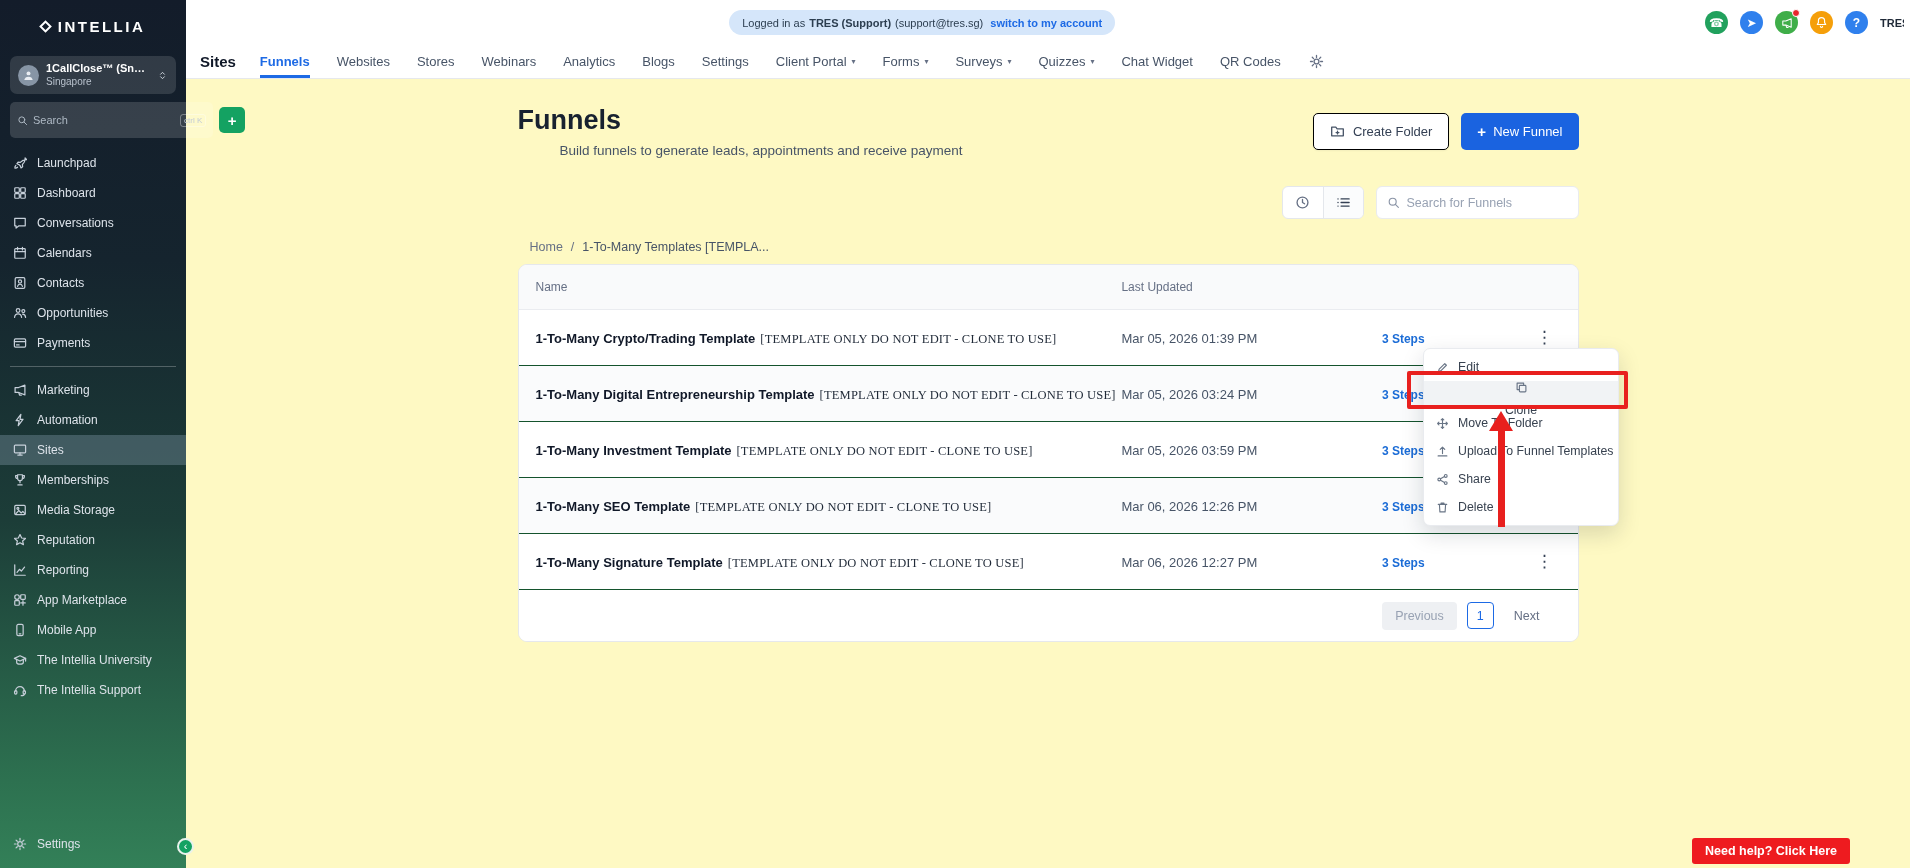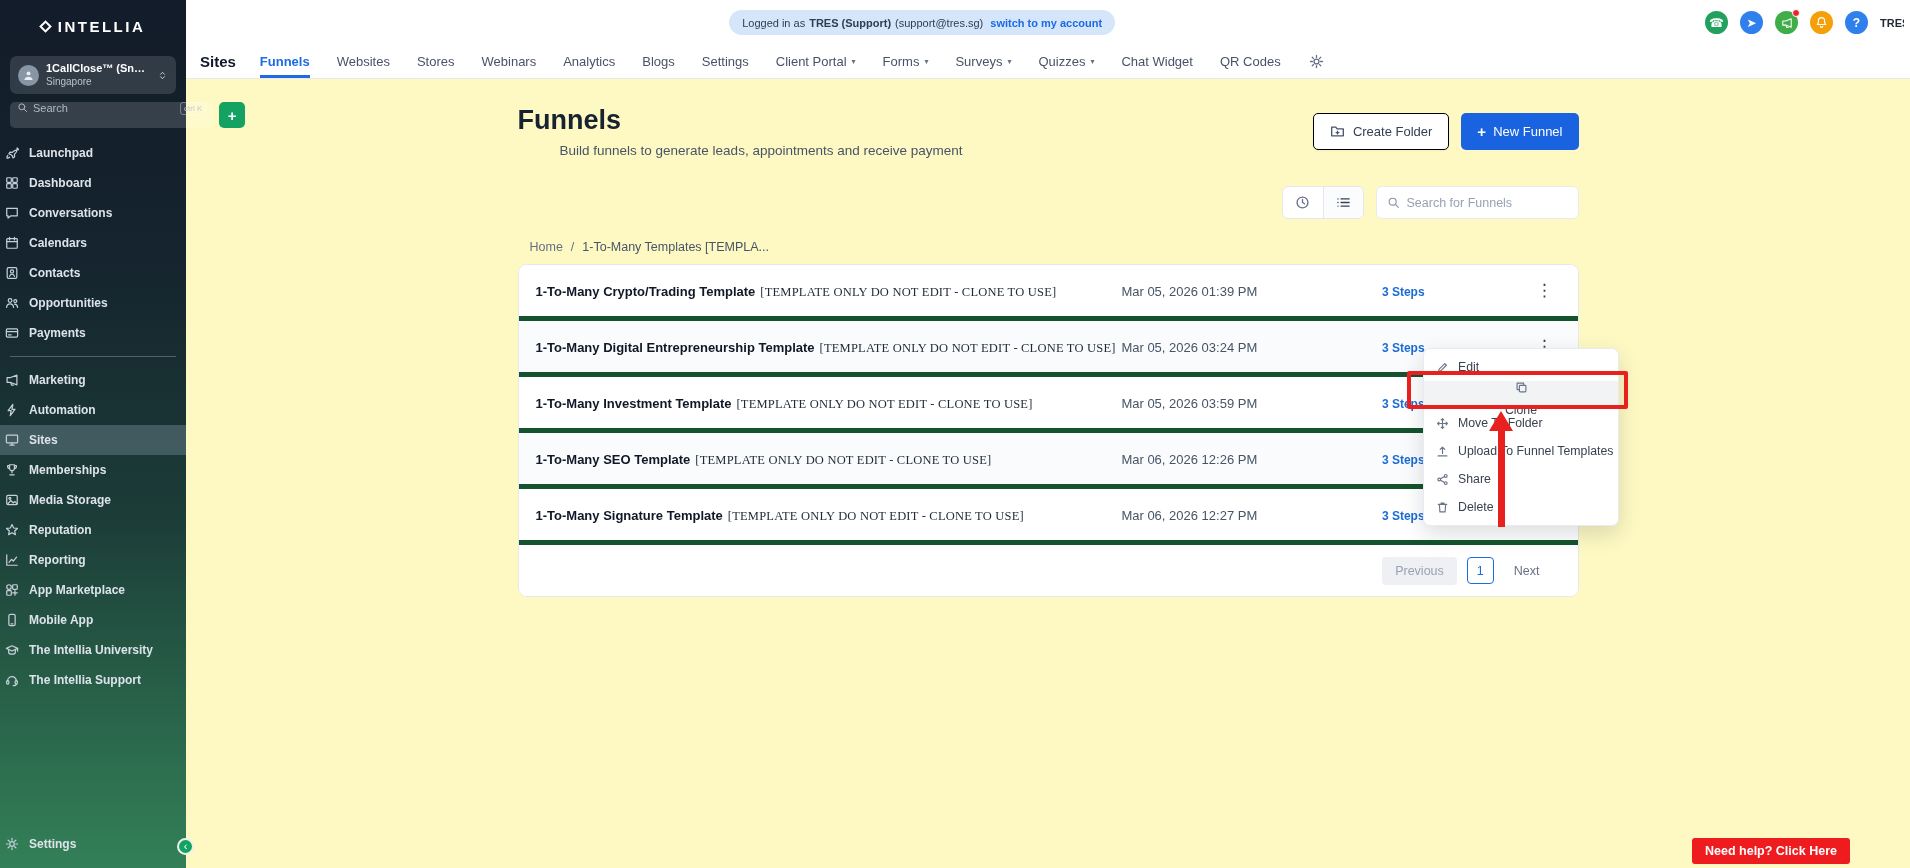--- a/index.html
+++ b/index.html
@@ -18,30 +18,30 @@
     display:flex; align-items:center; padding:0 8px; gap:7px; cursor:pointer; flex:none; }
   .avatar { width:21px; height:21px; border-radius:50%; background:#8795a5; color:#e9edf2; flex:none;
     display:flex; align-items:center; justify-content:center; overflow:hidden; }
   .avatar svg { width:13px; height:13px; }
   .acct-col { display:flex; flex-direction:column; min-width:0; line-height:1.25; }
   .account-name { font-size:11px; font-weight:700; color:#fff; white-space:nowrap; overflow:hidden; text-overflow:ellipsis; }
   .account-loc { font-size:10px; color:#b9c2cd; }
   .chevrons { margin-left:auto; color:#cfd6de; display:flex; }
   .chevrons svg { width:11px; height:11px; }
   .search-row { display:flex; margin:2px 10px 8px; gap:6px; align-items:center; flex:none; }
-  .side-search { flex:1; background:rgba(255,255,255,.15); border-radius:5px; height:26px;
-    display:flex; align-items:flex-start; padding:0 7px; gap:5px; color:#aeb9c4; }
+  .side-search { flex:1; background:rgba(255,255,255,.15); border-radius:5px; height:36px;
+    display:flex; align-items:center; padding:0 7px; gap:5px; color:#aeb9c4; }
   .side-search svg { width:11px; height:11px; }
   .side-search input { flex:1; min-width:0; background:transparent; border:none; outline:none; color:#e6ebf1; font-size:11px; font-family:inherit; }
   .side-search input::placeholder { color:#aeb9c4; }
   .kbd-badge { font-size:8px; border:1px solid rgba(255,255,255,.35); border-radius:3px; padding:1px 3px; color:#c3ccd6; white-space:nowrap; }
   .quick-add { width:26px; height:26px; border-radius:5px; background:#14a262; color:#fff; flex:none;
     display:flex; align-items:center; justify-content:center; font-size:15px; font-weight:700; cursor:pointer; }
   .side-nav { flex:1; overflow:hidden; padding-top:2px; }
-  .side-item { height:30px; display:flex; align-items:center; gap:9px; padding:0 5px; font-size:12px; font-weight:700;
+  .side-item { height:30px; display:flex; align-items:center; gap:9px; padding:0 13px; font-size:12px; font-weight:400;
     color:#dde3ea; cursor:pointer; white-space:nowrap; }
   .side-item .icon { width:15px; display:flex; color:#c6cfd9; flex:none; }
   .side-item .icon svg { width:14px; height:14px; }
   .side-item.active { background:rgba(150,170,190,.32); }
   .side-divider { height:1px; background:rgba(255,255,255,.25); margin:8px 10px; }
   .settings-item { flex:none; margin-bottom:9px; }
   .collapse-toggle { position:absolute; right:-8px; bottom:13px; width:17px; height:17px; border-radius:50%;
     background:#14a262; color:#fff; display:flex; align-items:center; justify-content:center;
     font-size:11px; line-height:1; cursor:pointer; border:2px solid #e9f2ec; z-index:50; }
 
@@ -102,21 +102,21 @@
   .crumb-home { cursor:pointer; }
   .crumb-current { color:#475467; white-space:nowrap; }
 
   .table-card { background:#fff; border:1px solid #e6e8ec; border-radius:9px; overflow:hidden; }
   .t-header { display:flex; height:45px; align-items:center; background:#f9fafb; border-bottom:1px solid #eaecf0;
     font-size:12px; color:#667085; font-weight:500; }
   .col-name { width:604px; padding-left:17px; min-width:0; }
   .col-updated { width:261px; }
   .col-steps { width:130px; }
   .col-actions { width:66px; text-align:center; }
-  .t-row { display:flex; height:56px; align-items:center; border-bottom:5px solid #14532d; background:#fff; }
+  .t-row { display:flex; height:56px; align-items:center; border-bottom:1px solid #14532d; background:#fff; }
   .t-row:nth-child(even) { background:#fafbfc; }
   .row-name { font-size:13px; font-weight:700; color:#101828; }
   .row-tag { font-family:"Liberation Serif", serif; font-size:12.5px; font-weight:400; color:#1f2937; margin-left:5px; letter-spacing:.2px; }
   .row-updated { font-size:13px; color:#475467; }
   .row-steps { font-size:12px; color:#1b6cd6; font-weight:700; cursor:pointer; }
   .kebab { font-size:17px; color:#344054; cursor:pointer; line-height:1; }
   .t-footer { display:flex; justify-content:flex-end; align-items:center; gap:10px; height:51px; padding-right:28px; background:#fff; }
   .pg-prev { background:#eef0f3; color:#98a2b3; border-radius:4px; font-size:12.5px; padding:7px 13px; cursor:pointer; }
   .pg-num { border:1px solid #1d6ae5; color:#1d6ae5; border-radius:4px; font-size:12.5px; width:27px; height:27px;
     display:flex; align-items:center; justify-content:center; background:#fff; cursor:pointer; }
@@ -501,20 +501,26 @@
           </div>
         </div>
 
         <div class="breadcrumb">
           <span class="crumb-home">Home</span>
           <span>/</span>
           <span class="crumb-current">1-To-Many Templates [TEMPLA...</span>
         </div>
 
         <div class="table-card">
+          <div class="t-header">
+            <span class="col-name">Name</span>
+            <span class="col-updated">Last Updated</span>
+            <span class="col-steps"></span>
+            <span class="col-actions"></span>
+          </div>
           <div>
               <div class="t-row">
                 <div class="col-name"><span class="row-name">1-To-Many Crypto/Trading Template</span><span class="row-tag">[TEMPLATE ONLY DO NOT EDIT - CLONE TO USE]</span></div>
                 <div class="col-updated"><span class="row-updated">Mar 05, 2026 01:39 PM</span></div>
                 <div class="col-steps"><span class="row-steps">3 Steps</span></div>
                 <div class="col-actions"><span class="kebab">⋮</span></div>
               </div>
               <div class="t-row">
                 <div class="col-name"><span class="row-name">1-To-Many Digital Entrepreneurship Template</span><span class="row-tag">[TEMPLATE ONLY DO NOT EDIT - CLONE TO USE]</span></div>
                 <div class="col-updated"><span class="row-updated">Mar 05, 2026 03:24 PM</span></div>

